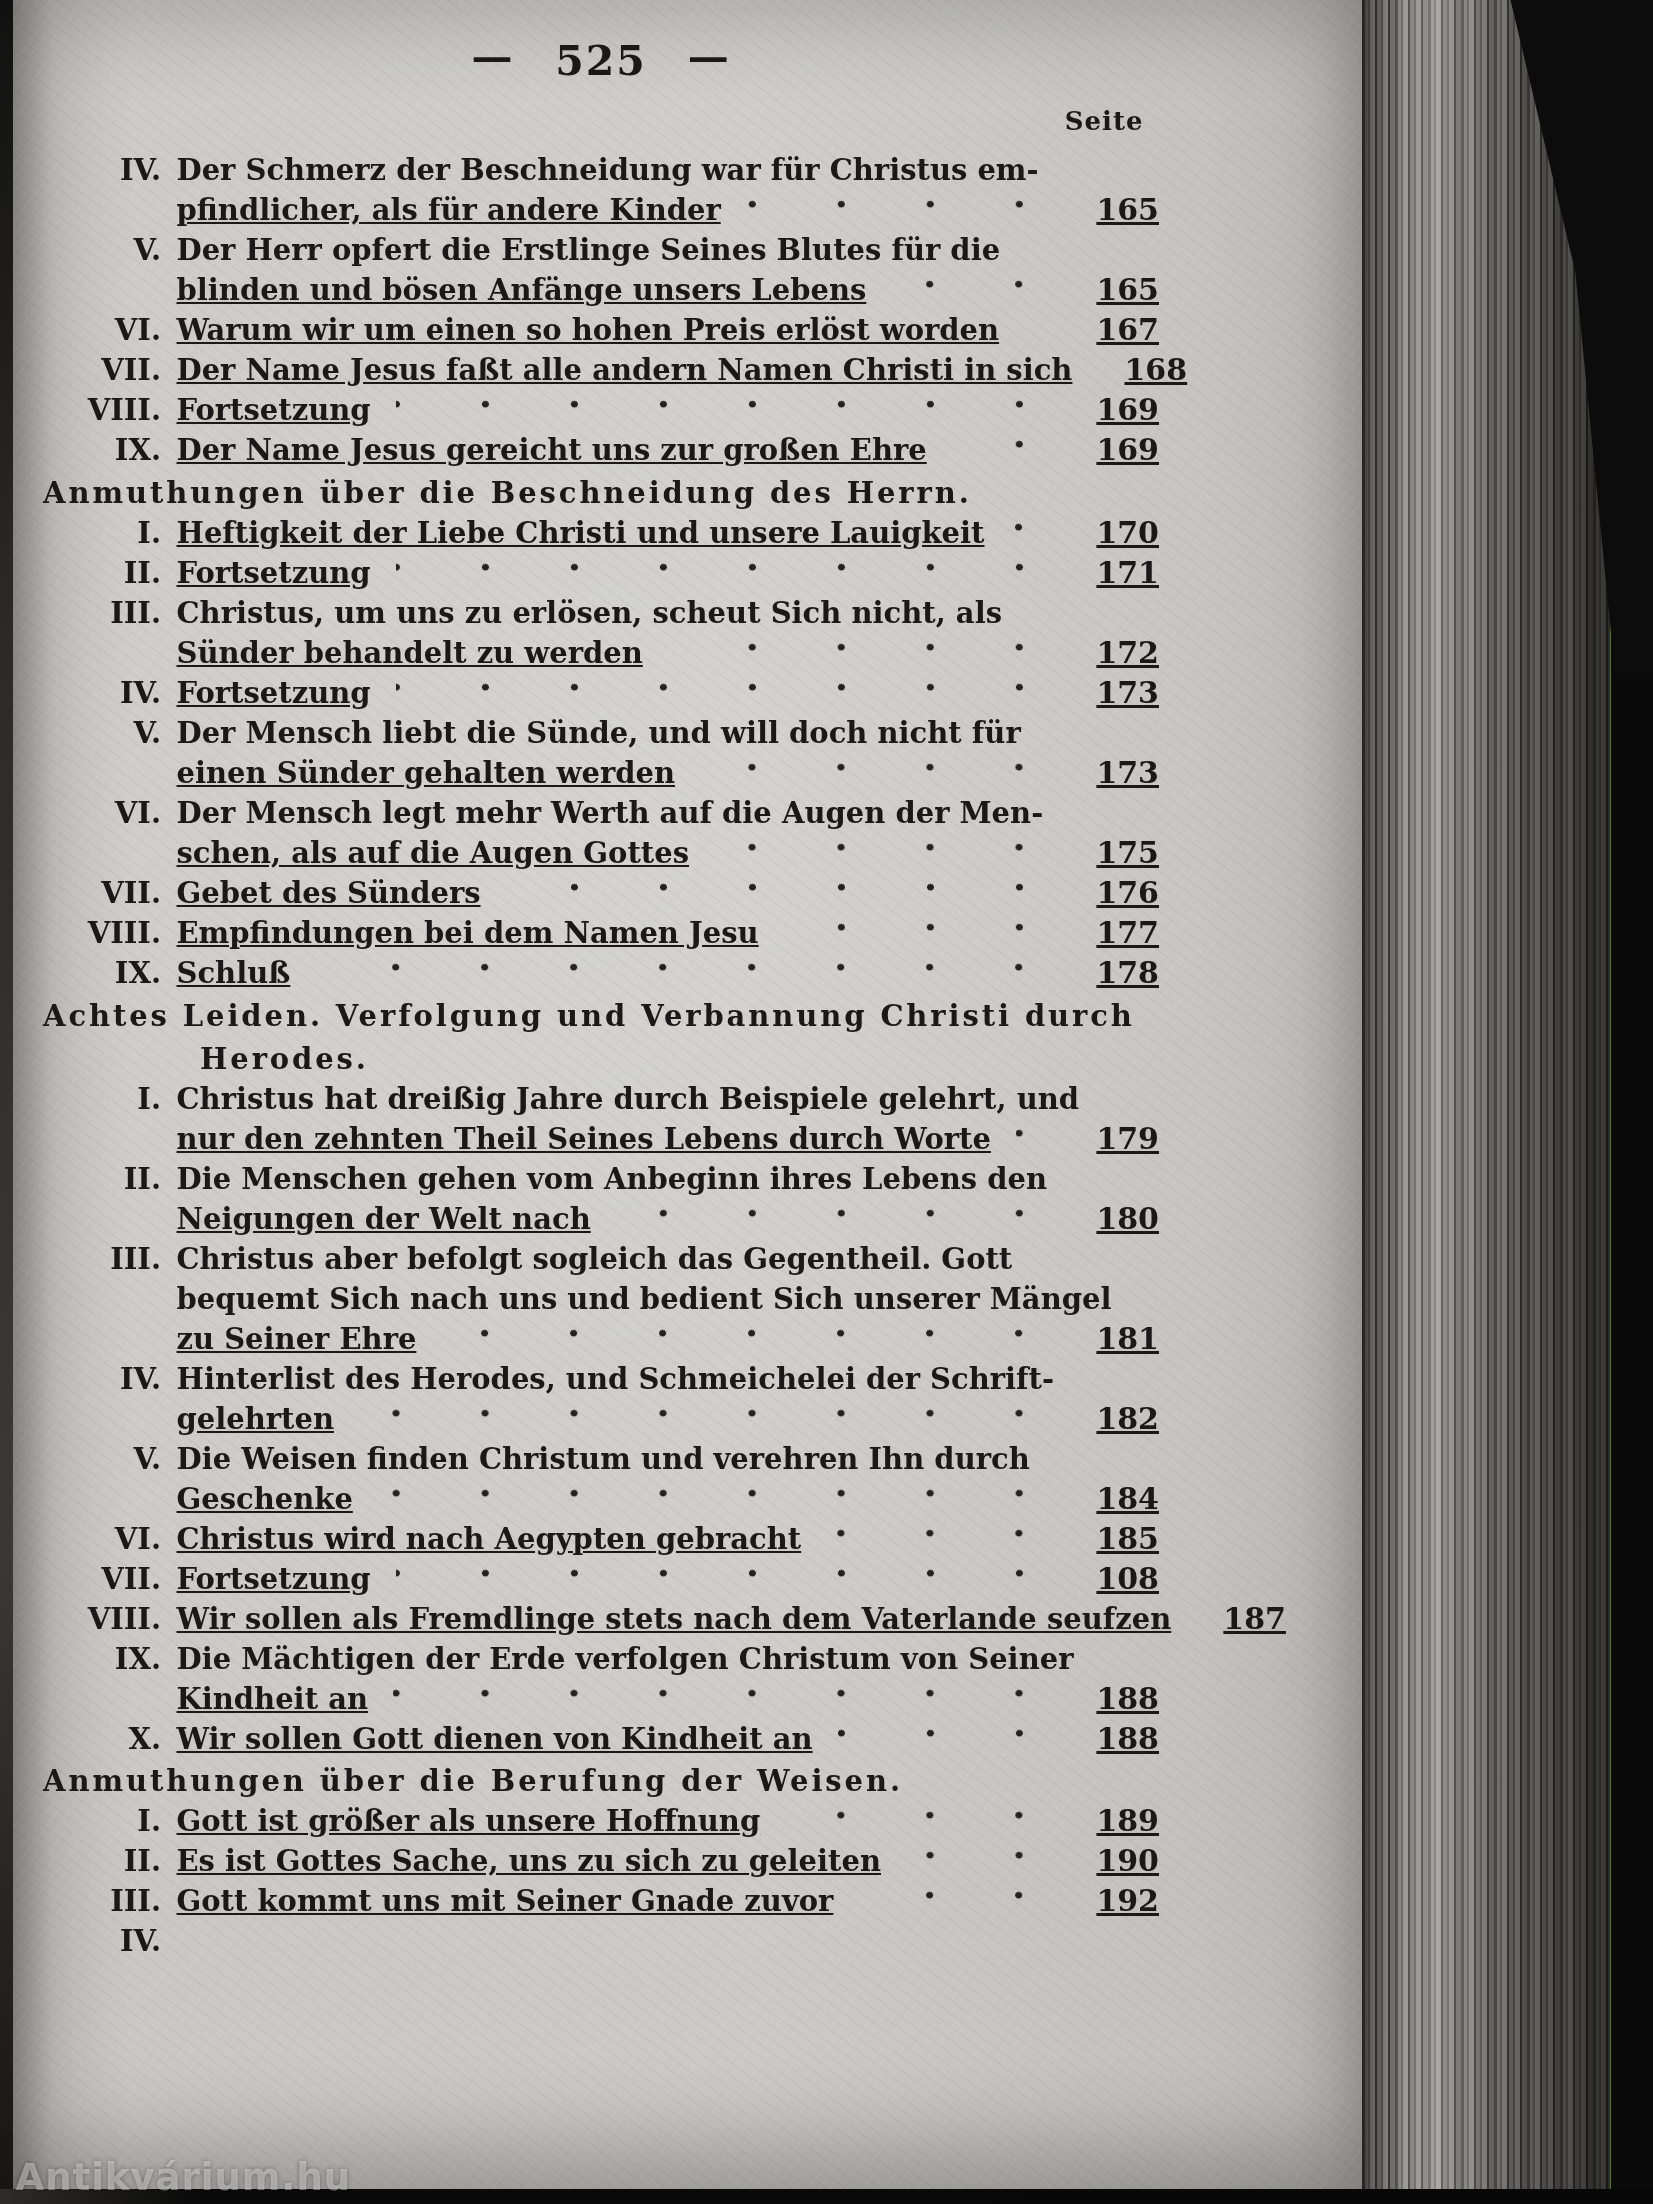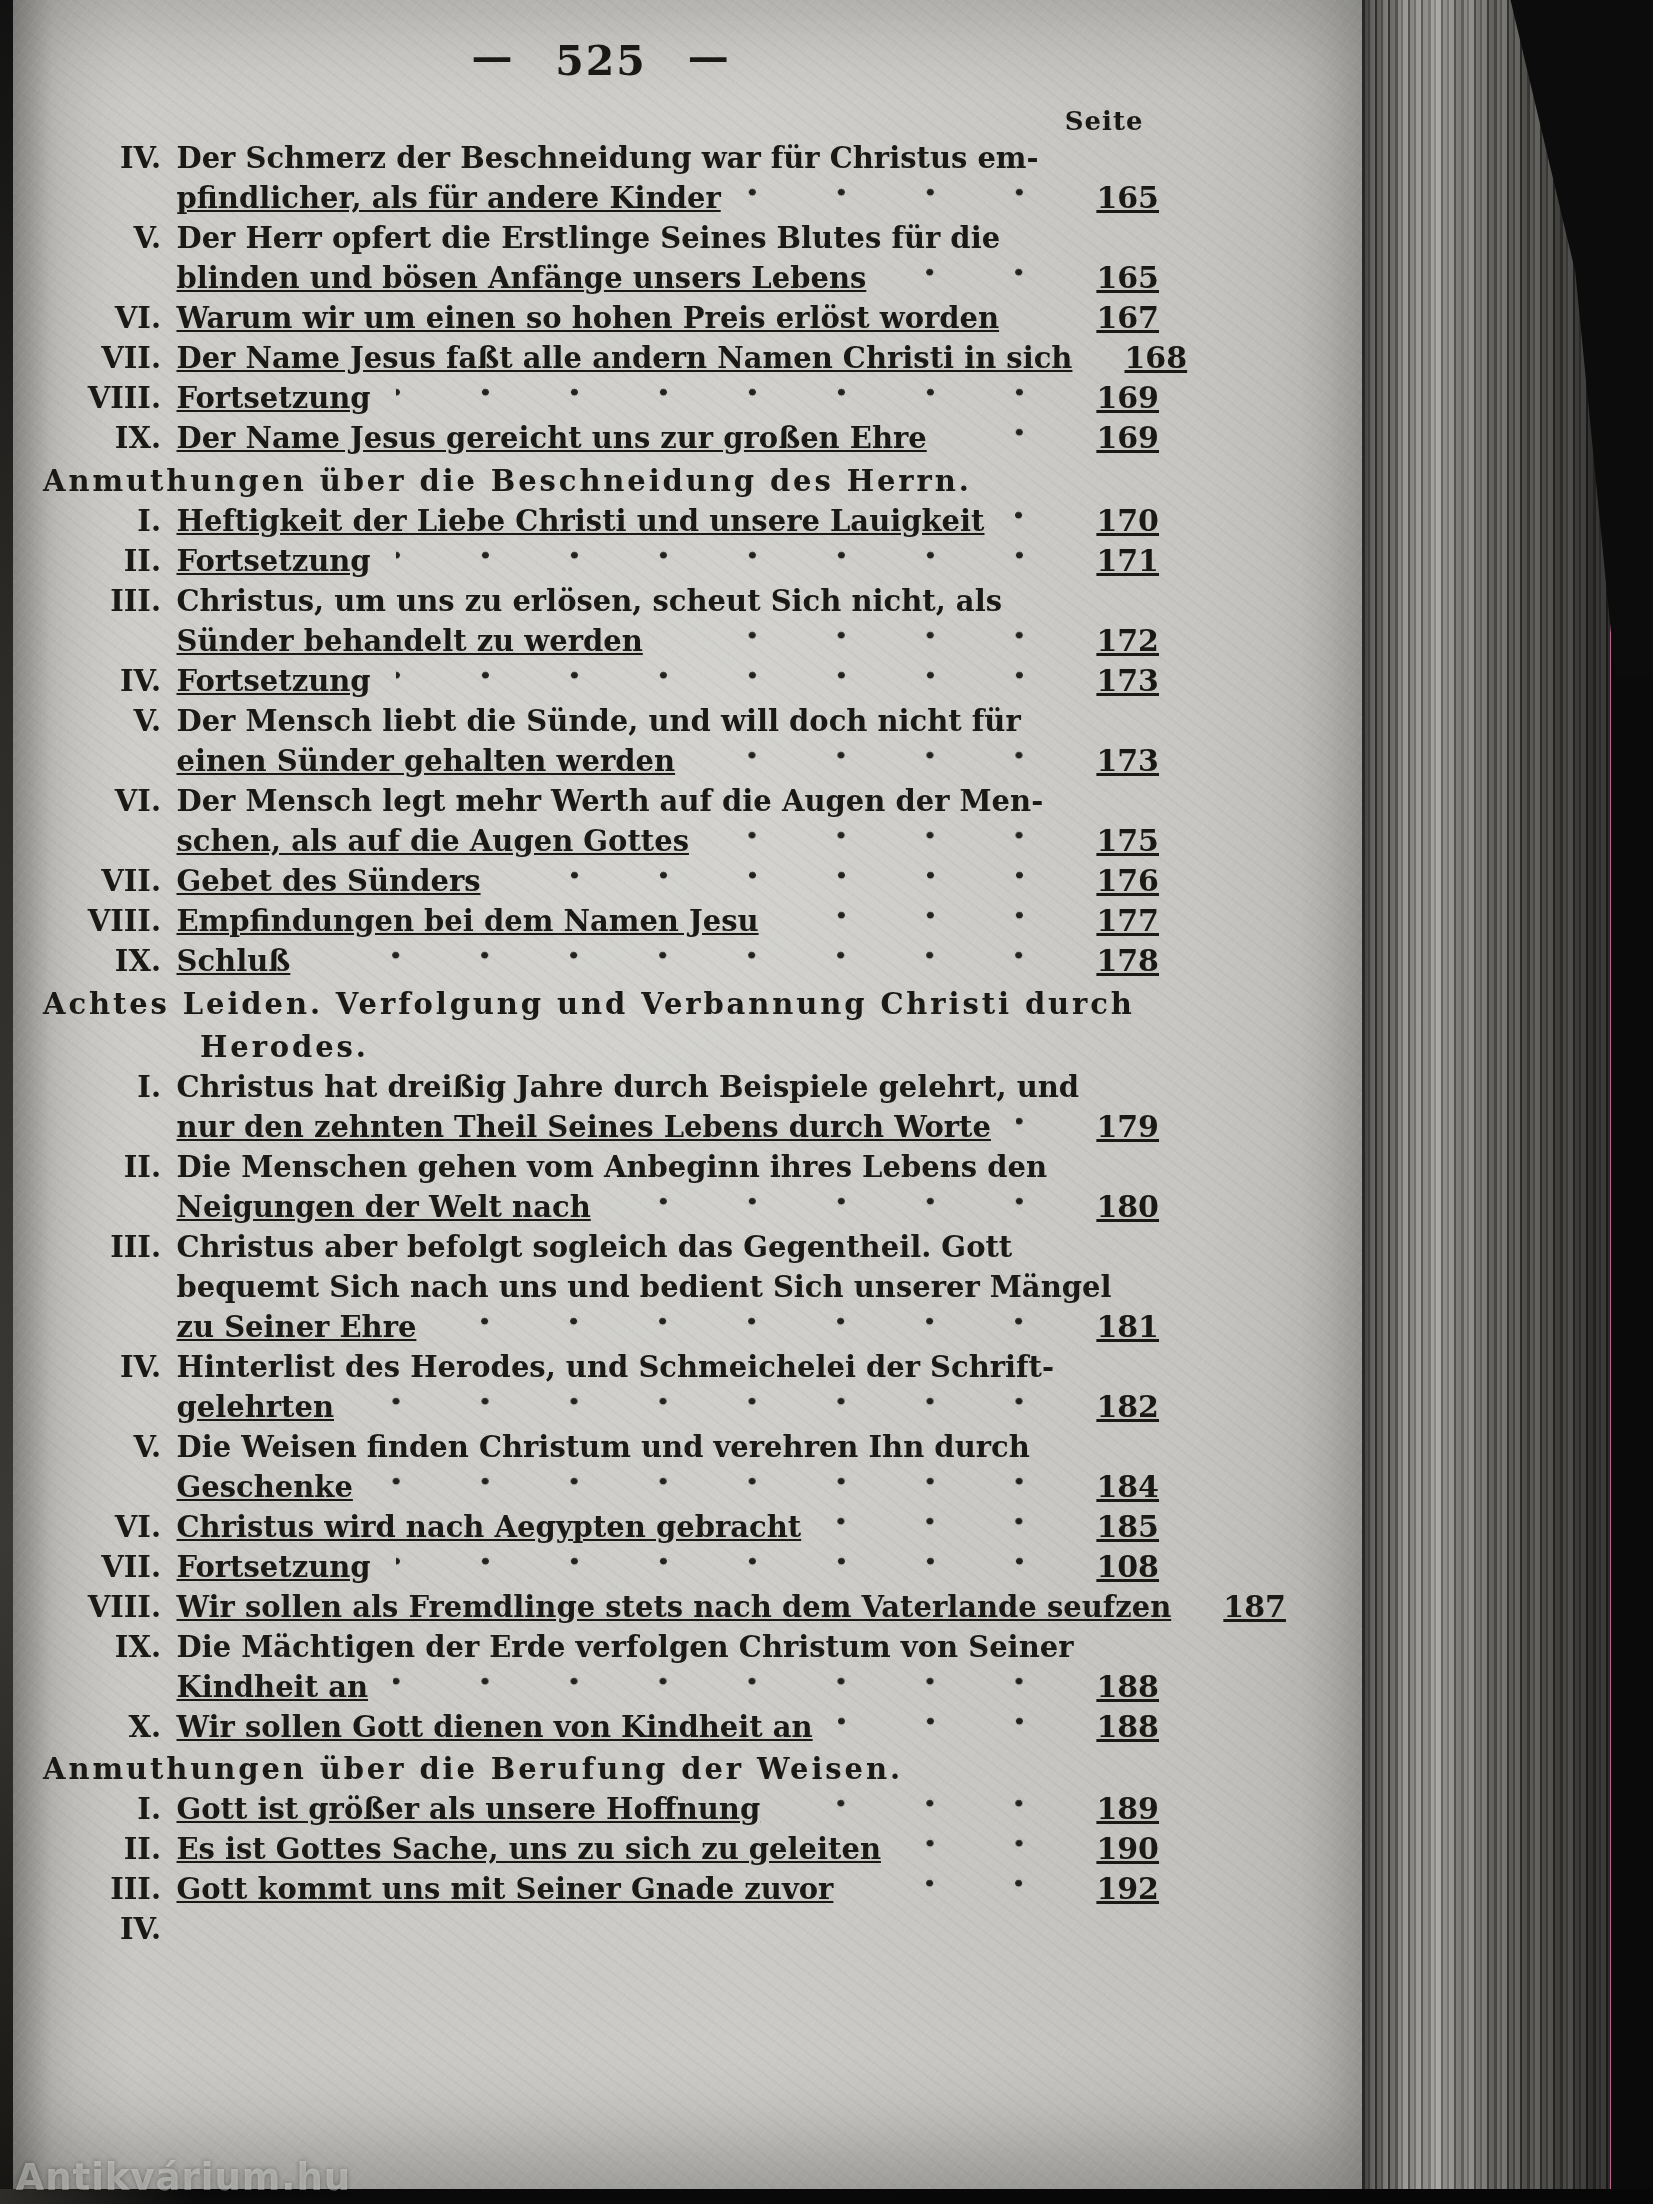--- a/index.html
+++ b/index.html
@@ -1,20 +1,20 @@
 <!DOCTYPE html>
 <html><head>
 <meta charset="utf-8">
 <style>
   html, body { margin: 0; padding: 0; background: #000; }
   .scan {
     position: relative;
     width: 1654px; height: 2205px;
     overflow: hidden;
-    background: #ec4899;
+    background: #4d7c0f;
     font-family: "DejaVu Serif", "Liberation Serif", serif;
   }
   
   .paper {
     position: absolute;
     left: 11.6px; top: 0; width: 1351px; height: 2205px;
     background:
       radial-gradient(130% 90% at 42% 38%, rgba(255,255,255,0.18), rgba(0,0,0,0) 60%),
       linear-gradient(90deg, #9a9995 0, #bdbcb8 3%, #c9c8c4 9%, #cbcac6 55%, #c2c1bd 88%, #b4b3af 100%),
       #c6c5c1;
@@ -78,21 +78,21 @@
     letter-spacing: 1.9px;
   }
   .page-header .dash { display: inline-block; margin: 0 41px; transform: translateY(-3.9px); }
   .seite-row {
     text-align: right;
     font-size: 26px; font-weight: 700;
     padding-right: 15.5px;
     margin-top: 21.3px;
     letter-spacing: 1px;
   }
-  .toc { margin-top: 2px; font-size: 29px; line-height: 40px; font-weight: 700; }
+  .toc { margin-top: 14px; font-size: 29px; line-height: 40px; font-weight: 700; }
 
   .toc-heading {
     letter-spacing: 2.9px;
     margin-top: 2.9px;
     font-size: 29px;
   }
   .toc-heading.heading-cont { padding-left: 157px; letter-spacing: 2.9px; }
 
   .toc-item { display: flex; align-items: flex-start; }
   .toc-item .num {

